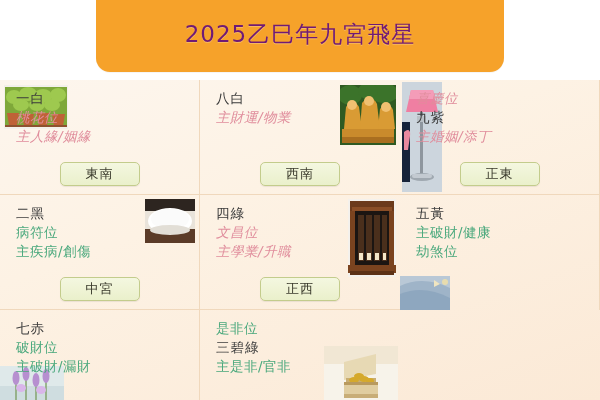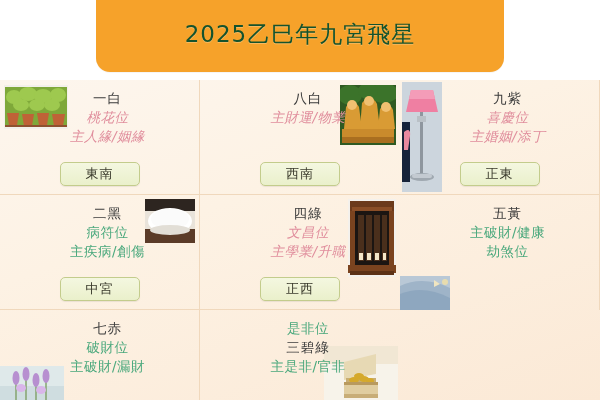--- a/index.html
+++ b/index.html
@@ -41,21 +41,21 @@
   }
   .banner-title {
     position: absolute;
     left: 0;
     right: 0;
     top: 34px;
     text-align: center;
     font-size: 23px;
     line-height: 28px;
     letter-spacing: 1px;
-    color: #14532d;
+    color: #701a75;
     font-weight: 500;
     font-family: "DejaVu Sans", "Liberation Sans", sans-serif;
     text-shadow: 0 1px 0 rgba(255,255,255,0.25);
   }
 
   
   .grid {
     position: absolute;
     left: 0;
     top: 80px;
@@ -73,21 +73,20 @@
     border-bottom: 1px solid #f0d8bc;
   }
   .cell.col3 { border-right: none; }
   .cell.row3 { border-bottom: none; }
 
   .cell-text {
     position: absolute;
     left: 0;
     right: 0;
     top: 9px;
-    text-align: center;
     z-index: 3;
     pointer-events: none;
     padding-left: 16px;
   }
   .line {
     display: block;
     font-size: 13.5px;
     line-height: 19px;
     white-space: nowrap;
     font-family: "DejaVu Sans", "Liberation Sans", sans-serif;
@@ -218,22 +217,22 @@
           <path d="M2 50c4-4 7-2 6 4l-2 14H2z" fill="#e8889f"></path>
           <path d="M9 8h22l5 22H4z" fill="#ef7fa2"></path>
           <path d="M9 8h22l2 9H7z" fill="#f49cb8"></path>
           <rect x="18" y="30" width="3" height="62" fill="#8e969e"></rect>
           <rect x="15" y="34" width="9" height="6" fill="#b9c0c6"></rect>
           <ellipse cx="20" cy="95" rx="12" ry="4" fill="#9fa8b0"></ellipse>
           <rect x="10" y="92" width="20" height="4" rx="2" fill="#c3cad1"></rect>
         </svg>
       </div>
       <div class="cell-text">
+        <span class="line ln-pink">喜慶位</span>
         <span class="line ln-star">九紫</span>
-        <span class="line ln-pink">喜慶位</span>
         <span class="line ln-pink">主婚姻/添丁</span>
       </div>
       <div class="badge">正東</div>
     </div>
 
     <div class="cell col2 row2">
       <div class="thumb mr">
         <svg width="50" height="44" viewBox="0 0 50 44">
           <rect width="50" height="44" fill="#e9e3da"></rect>
           <rect x="0" y="0" width="50" height="12" fill="#2d2520"></rect>

